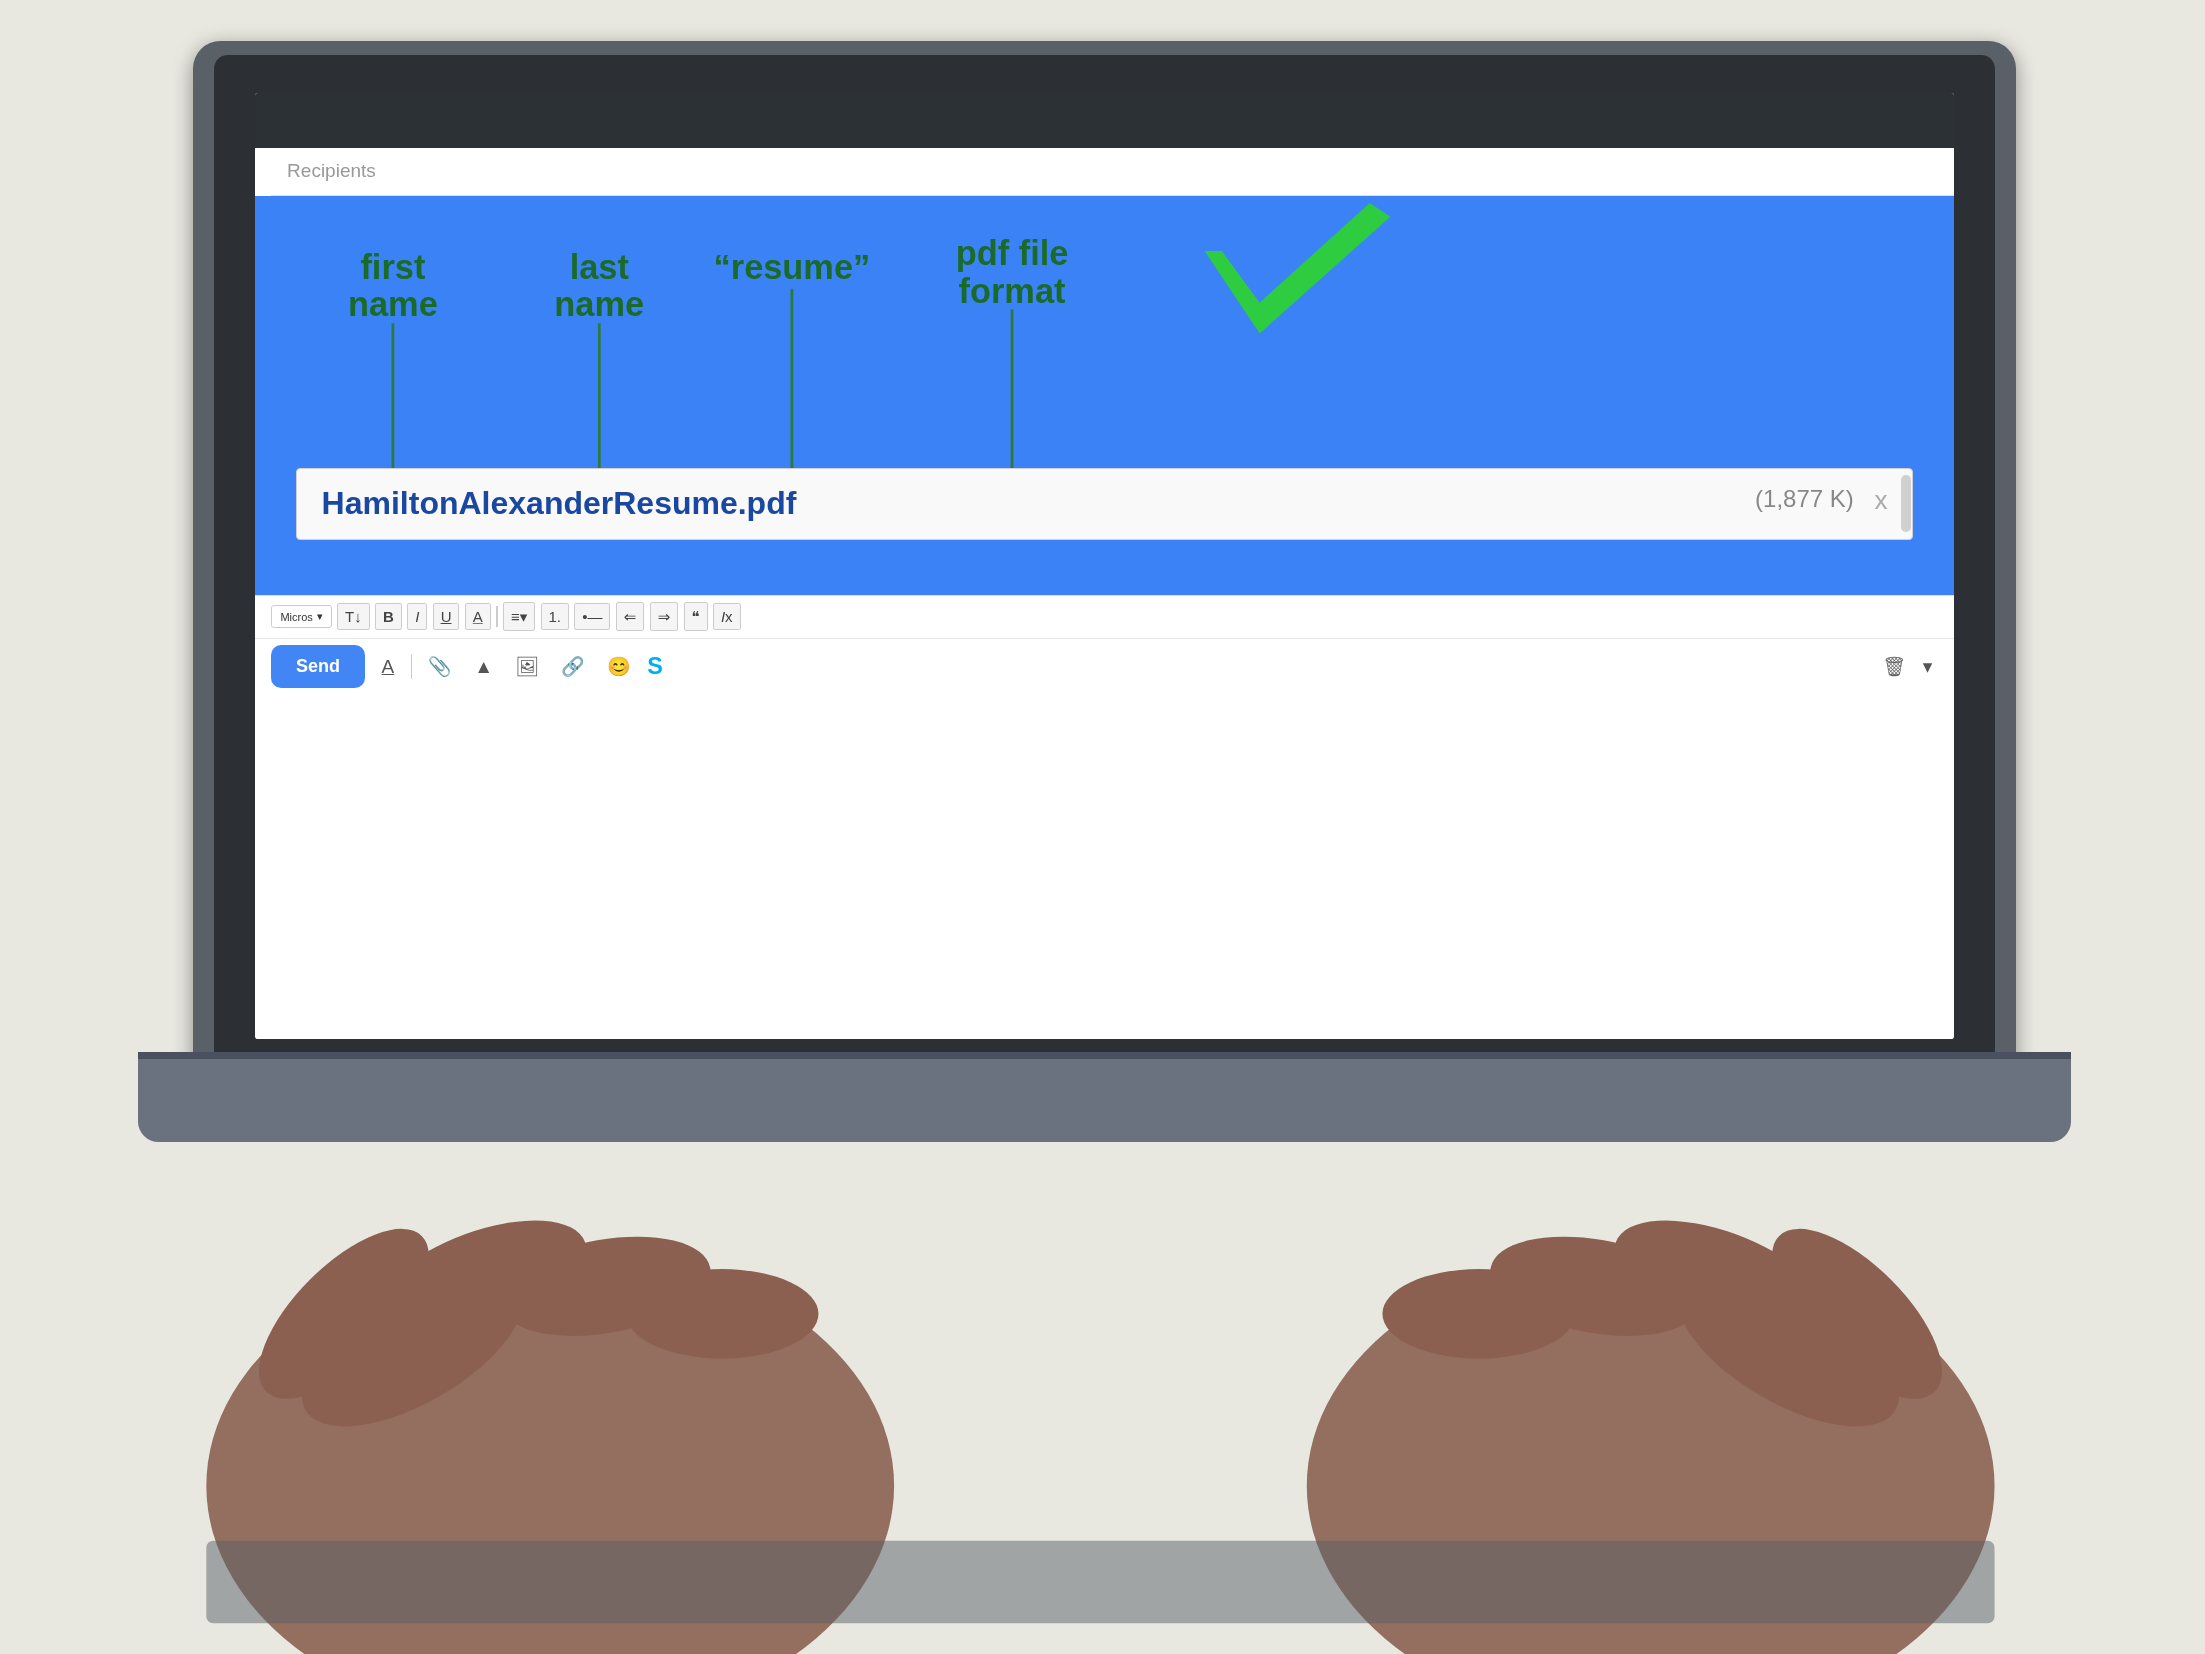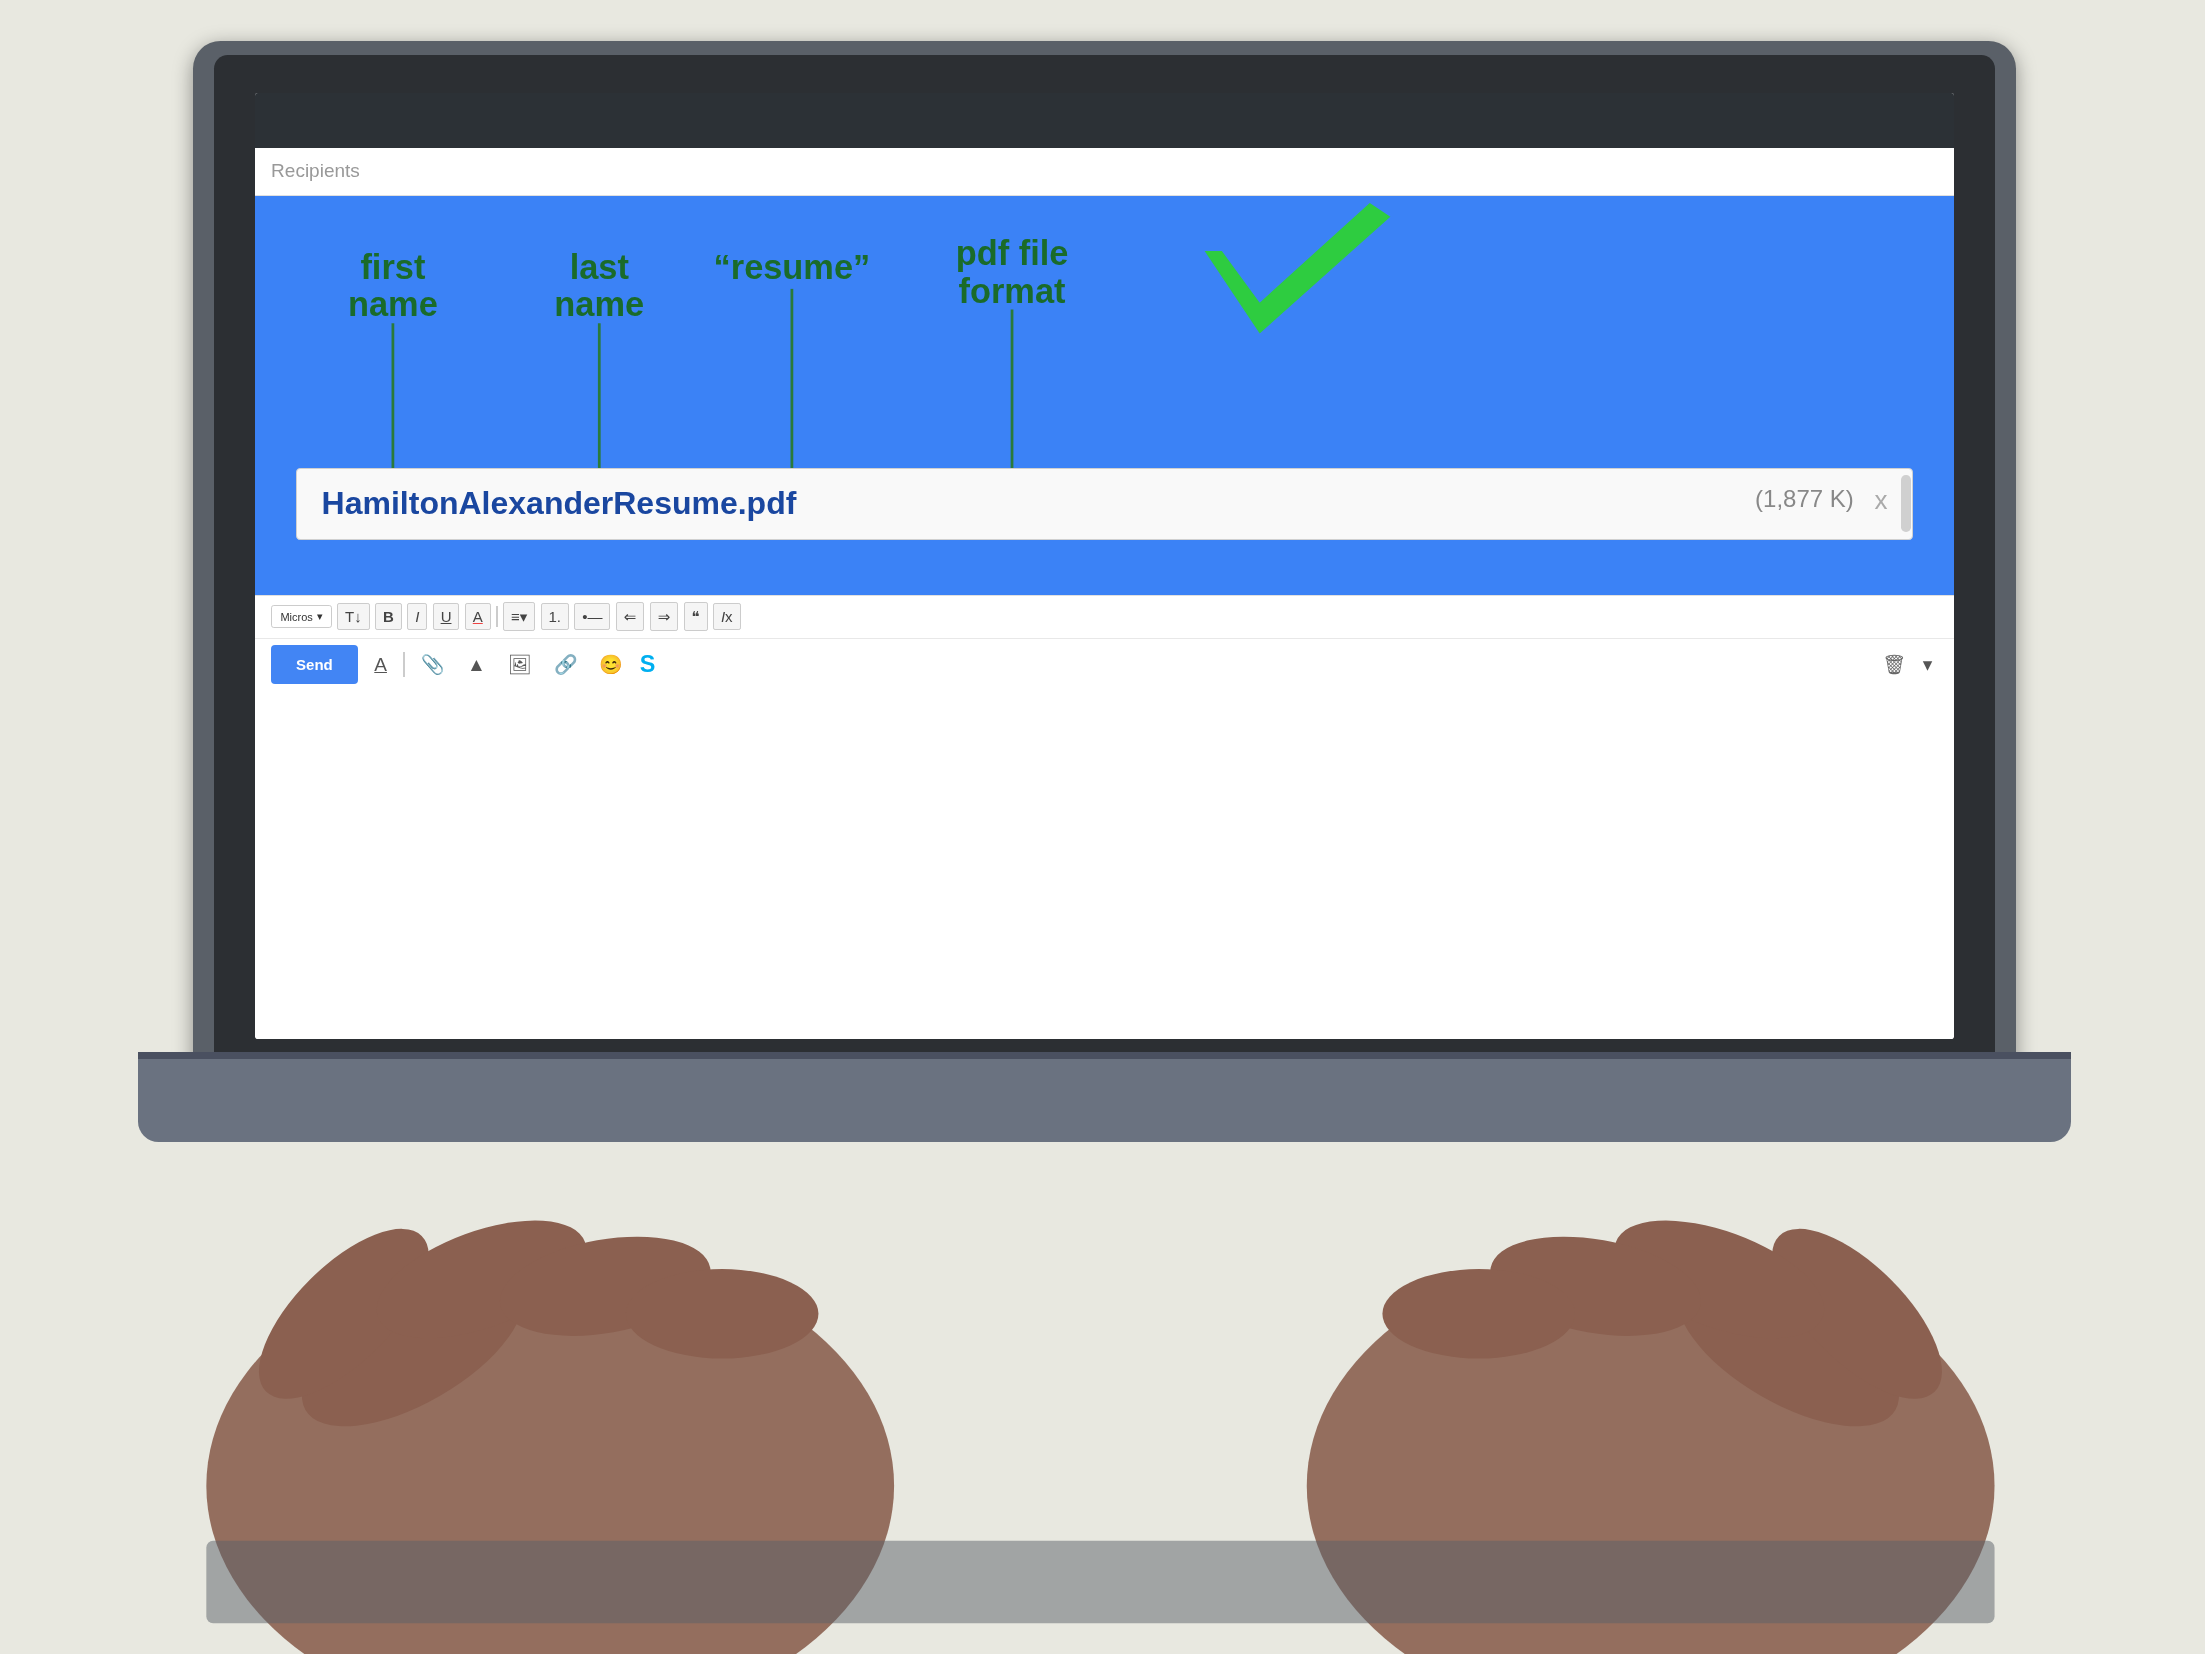--- a/index.html
+++ b/index.html
@@ -55,20 +55,21 @@
       background: #2c3136;
       display: flex;
       align-items: center;
       padding: 0 13.8px;
     }
 
     
     .email-compose {
       width: 100%;
       background: #ffffff;
+      margin-left: 16px;
     }
 
     .email-field {
       display: flex;
       align-items: center;
       border-bottom: 0.7px solid #e0e0e0;
       padding: 12.4px 16.5px;
       min-height: 45px;
     }
 
@@ -174,23 +175,23 @@
       padding: 6.9px 16.5px;
       gap: 11px;
       background: #fff;
       border-top: 0.7px solid #e8e8e8;
     }
 
     .send-btn {
       background: #4285f4;
       color: white;
       border: none;
-      border-radius: 4px;
+      border-radius: 10px;
       padding: 11px 25px;
-      font-size: 15px;
+      font-size: 18px;
       font-weight: bold;
       cursor: pointer;
     }
 
     .action-icon {
       font-size: 19px;
       color: #555;
       cursor: pointer;
       padding: 5.5px;
     }

